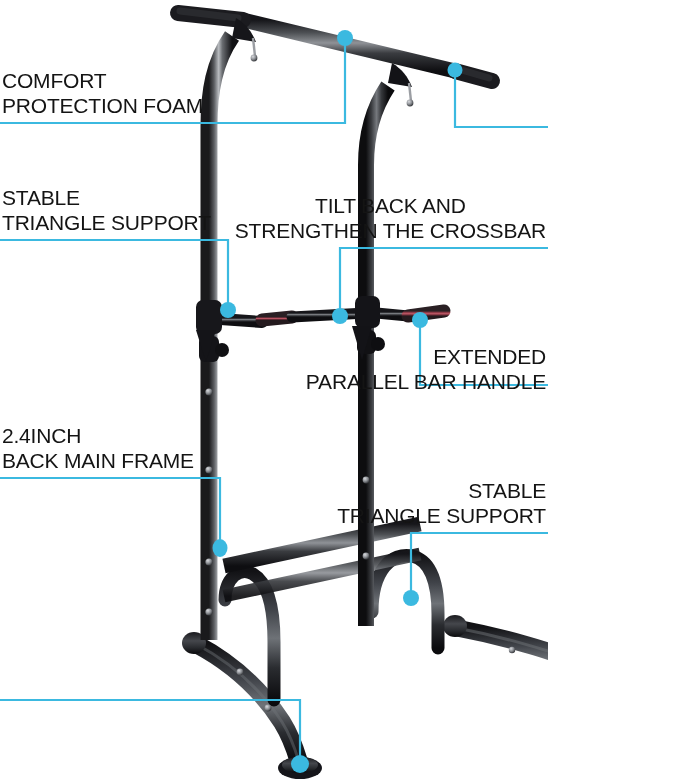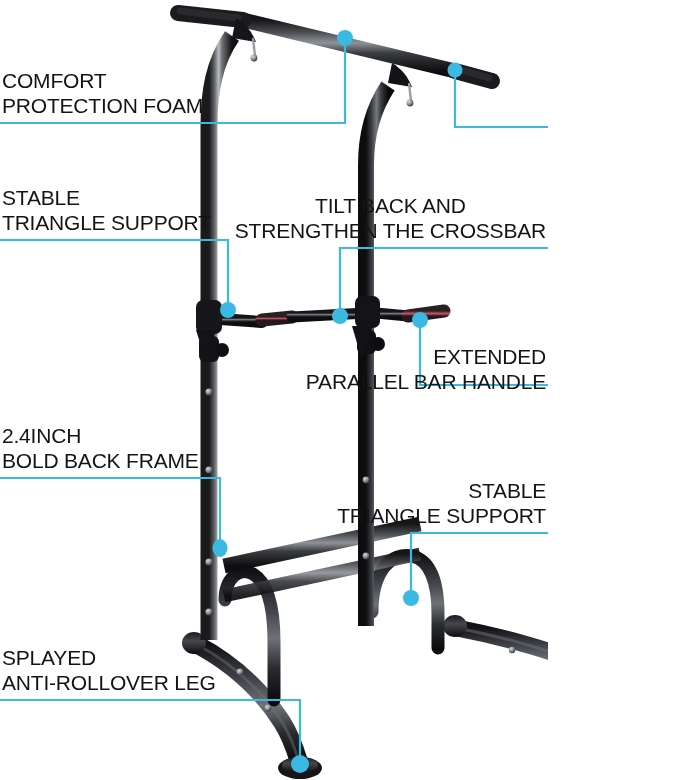--- a/index.html
+++ b/index.html
@@ -225,21 +225,19 @@
   <div class="callout-label align-left" style="left:2px; top:185px;">STABLE
 TRIANGLE SUPPORT</div>
 
   <div class="callout-label align-right" style="right:2px; top:193px;text-align:center;">TILT BACK AND
 STRENGTHEN THE CROSSBAR</div>
 
   <div class="callout-label align-right" style="right:2px; top:344px;">EXTENDED
 PARALLEL BAR HANDLE</div>
 
   <div class="callout-label align-left" style="left:2px; top:423px;">2.4INCH
-BOLD BACK FRAME</div>
+BACK MAIN FRAME</div>
 
   <div class="callout-label align-right" style="right:2px; top:478px;">STABLE
 TRIANGLE SUPPORT</div>
 
-  <div class="callout-label align-left" style="left:2px; top:645px;">SPLAYED
-ANTI-ROLLOVER LEG</div>
 
 </div>
 
 </body></html>

